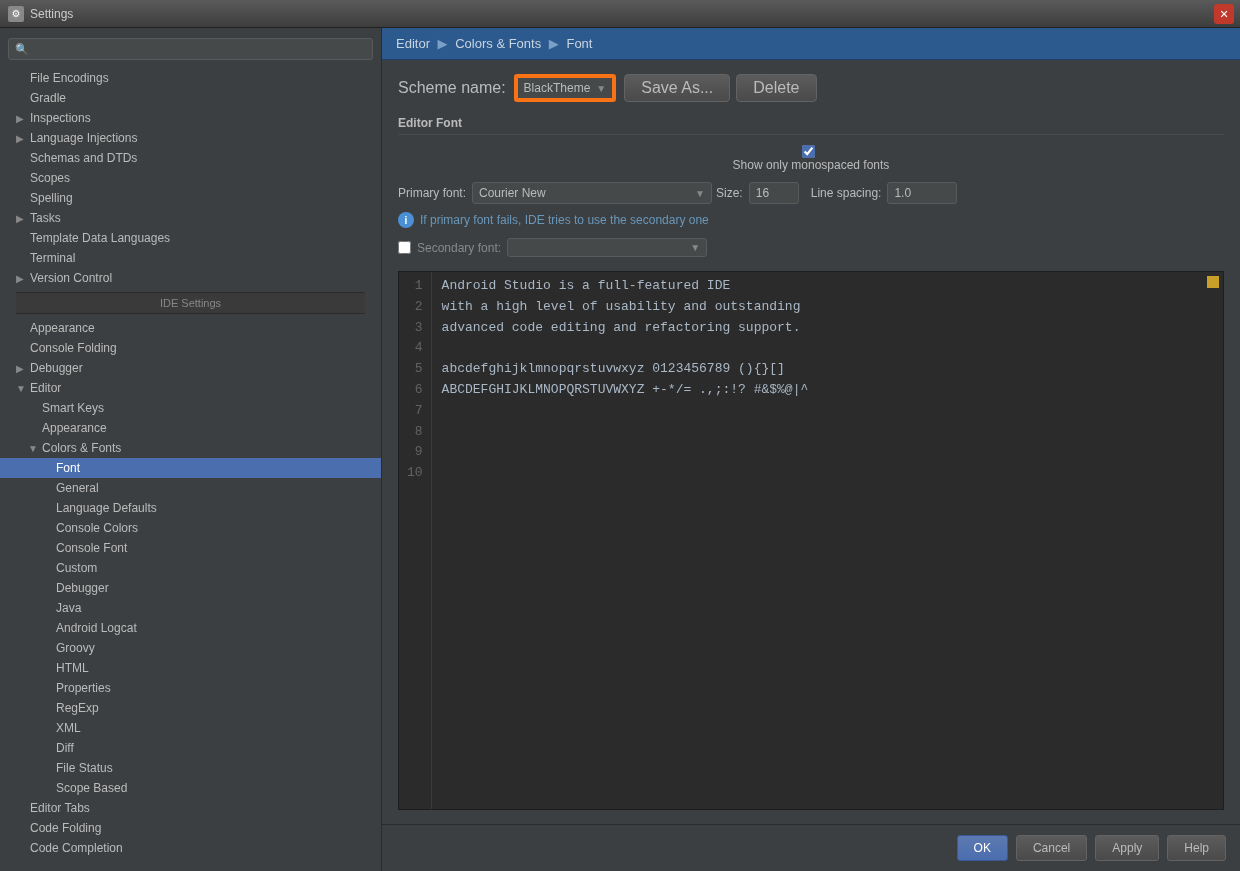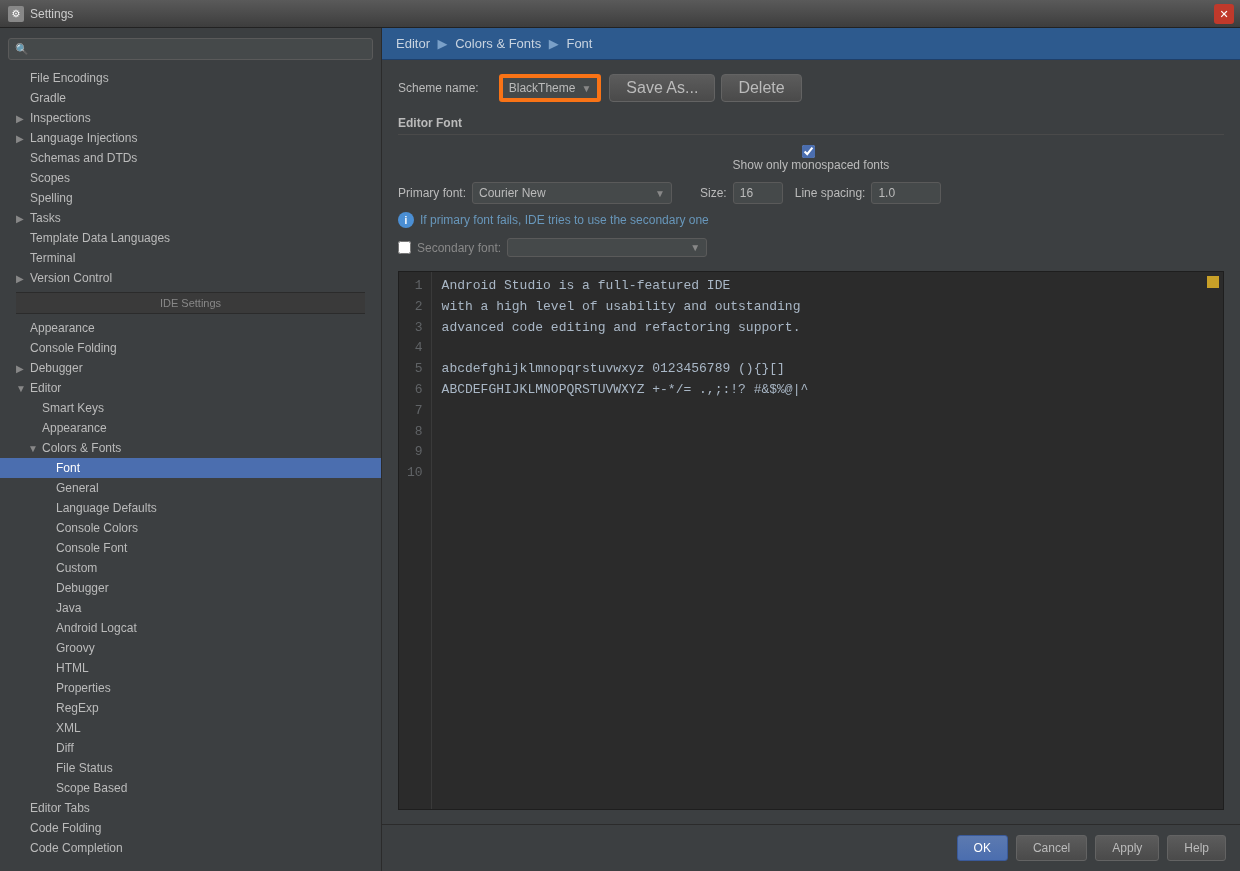--- a/index.html
+++ b/index.html
@@ -146,22 +146,22 @@
     }
 
     
     .scheme-row {
       display: flex;
       align-items: center;
       margin-bottom: 14px;
     }
     .scheme-label {
       color: #bbbbbb;
-      margin-right: 20px;
-      font-size: 12px;
+      margin-right: 8px;
+      font-size: 16px;
     }
     .scheme-select {
       display: flex;
       align-items: center;
       background: #45494a;
       border: 4px solid #f97316;
       border-radius: 3px;
       padding: 3px 6px;
       margin-right: 8px;
       font-size: 12px;
@@ -210,22 +210,22 @@
     .font-label { color: #bbbbbb; font-size: 12px; margin-right: 6px; }
     .font-select {
       background: #45494a;
       border: 1px solid #5a5a5a;
       border-radius: 3px;
       padding: 3px 6px;
       color: #bbbbbb;
       font-size: 12px;
       display: flex;
       align-items: center;
-      width: 200px;
-      margin-right: 28px;
+      width: 240px;
+      margin-right: 4px;
       cursor: pointer;
     }
     .font-select .arrow { margin-left: auto; color: #888; font-size: 10px; }
     .size-label { color: #bbbbbb; font-size: 12px; margin-right: 6px; }
     .size-input {
       background: #45494a;
       border: 1px solid #5a5a5a;
       border-radius: 3px;
       padding: 3px 6px;
       color: #bbbbbb;

